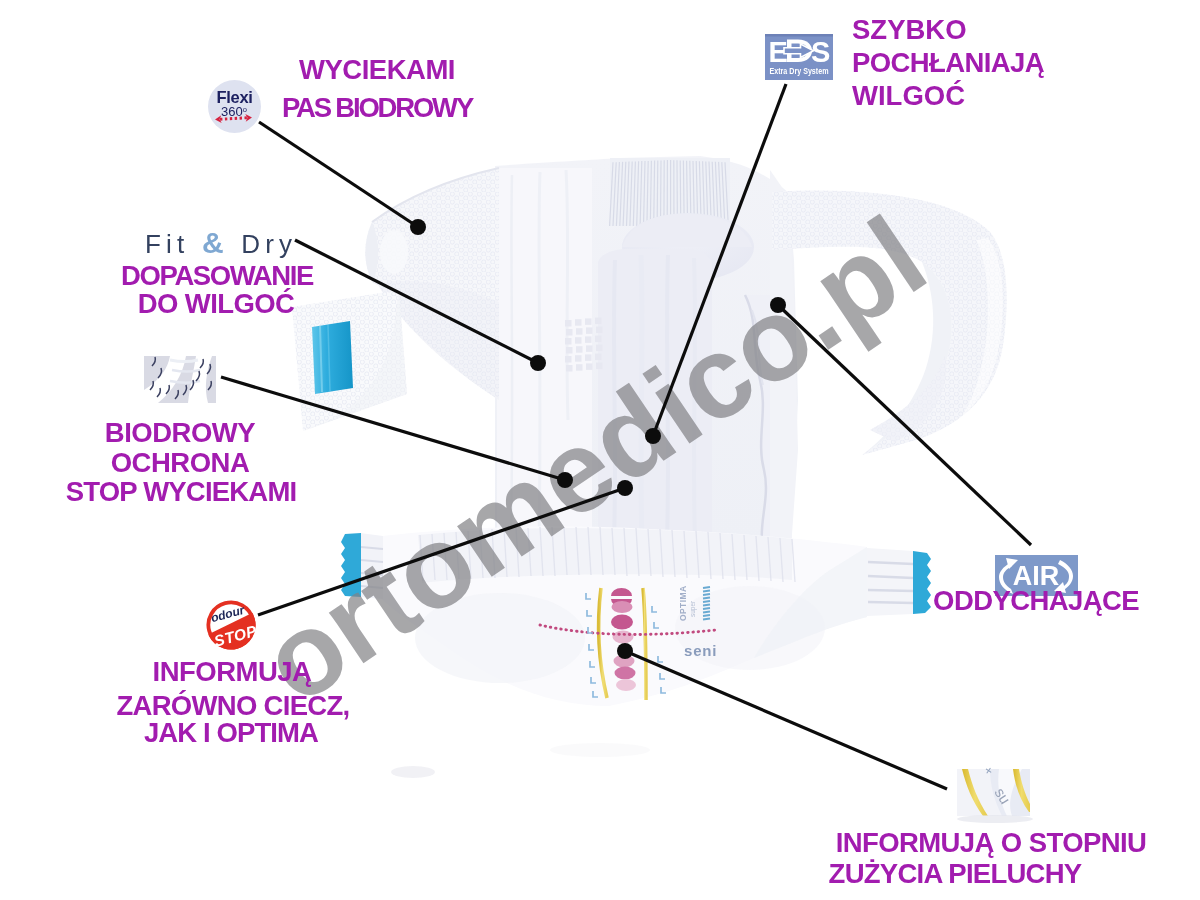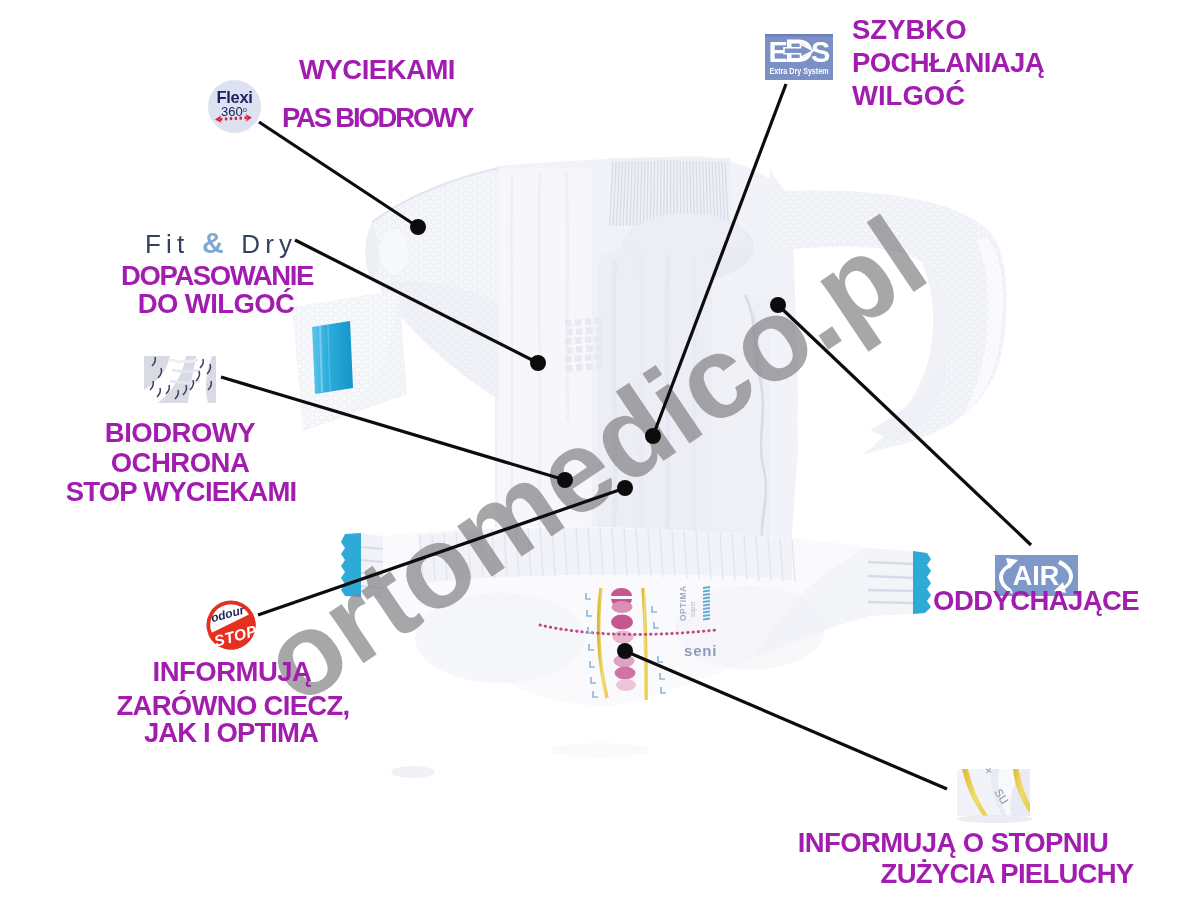--- a/index.html
+++ b/index.html
@@ -367,28 +367,28 @@
     <text x="1036" y="585" text-anchor="middle" font-size="27" font-weight="bold" fill="#ffffff">AIR</text>
     <path d="M1010,563 C1003,567 999,572 999,577 C999,584 1004,590 1013,594 L1011,589 C1005,585 1003,581 1003,577 C1003,573 1006,569 1012,566 Z" fill="#ffffff"></path>
     <path d="M1006,558 L1018,560 L1009,569 Z" fill="#ffffff"></path>
     <path d="M1060,560 C1068,564 1073,570 1073,576 C1073,582 1069,587 1062,591 L1064,586 C1068,583 1069,580 1069,576 C1069,572 1066,568 1058,564 Z" fill="#ffffff"></path>
     <path d="M1066,593 L1054,591 L1063,582 Z" fill="#ffffff"></path>
   </g>
 </g>
 </svg>
 
 <div class="lbl" style="left:377px;top:54.2px;transform:translateX(-50%);letter-spacing:-0.5px">WYCIEKAMI</div>
-<div class="lbl" style="left:377px;top:102px;transform:translateX(-50%);letter-spacing:-2.2px">PAS BIODROWY</div>
+<div class="lbl" style="left:377px;top:92px;transform:translateX(-50%);letter-spacing:-2.2px">PAS BIODROWY</div>
 <div class="lbl" style="left:217px;top:260.2px;transform:translateX(-50%);letter-spacing:-1.4px">DOPASOWANIE</div>
 <div class="lbl" style="left:216px;top:288.2px;transform:translateX(-50%);letter-spacing:-0.6px">DO WILGOĆ</div>
 <div class="lbl" style="left:180px;top:417.2px;transform:translateX(-50%);letter-spacing:-0.5px">BIODROWY</div>
 <div class="lbl" style="left:180px;top:447.2px;transform:translateX(-50%);letter-spacing:-0.5px">OCHRONA</div>
 <div class="lbl" style="left:181px;top:476.2px;transform:translateX(-50%);letter-spacing:-0.8px">STOP WYCIEKAMI</div>
 <div class="lbl" style="left:232px;top:656.2px;transform:translateX(-50%);letter-spacing:-0.5px">INFORMUJĄ</div>
 <div class="lbl" style="left:233px;top:690.2px;transform:translateX(-50%);letter-spacing:-0.7px">ZARÓWNO CIECZ,</div>
 <div class="lbl" style="left:231px;top:717.2px;transform:translateX(-50%);letter-spacing:-0.9px">JAK I OPTIMA</div>
 <div class="lbl" style="left:852px;top:14.2px;text-align:left">SZYBKO</div>
 <div class="lbl" style="left:852px;top:47.2px;text-align:center;letter-spacing:-0.6px">POCHŁANIAJĄ</div>
 <div class="lbl" style="left:852px;top:80.2px;text-align:right">WILGOĆ</div>
 <div class="lbl" style="left:1036px;top:585px;transform:translateX(-50%);letter-spacing:-0.6px">ODDYCHAJĄCE</div>
-<div class="lbl" style="left:953px;top:827.2px;transform:translateX(-50%);letter-spacing:-0.6px">INFORMUJĄ O STOPNIU</div>
-<div class="lbl" style="left:1007px;top:858.2px;transform:translateX(-50%);letter-spacing:-0.75px">ZUŻYCIA PIELUCHY</div>
+<div class="lbl" style="left:991px;top:827.2px;transform:translateX(-50%);letter-spacing:-0.6px">INFORMUJĄ O STOPNIU</div>
+<div class="lbl" style="left:955px;top:858.2px;transform:translateX(-50%);letter-spacing:-0.75px">ZUŻYCIA PIELUCHY</div>
 <div id="fitdry" style="position:absolute;left:145px;top:224.6px;font-size:26px;line-height:36px;color:#33415f;letter-spacing:5.2px;white-space:nowrap">Fit <span style="color:#7fa8d2;font-weight:bold;font-size:30px">&amp;</span> Dry</div>
 
 </body></html>

